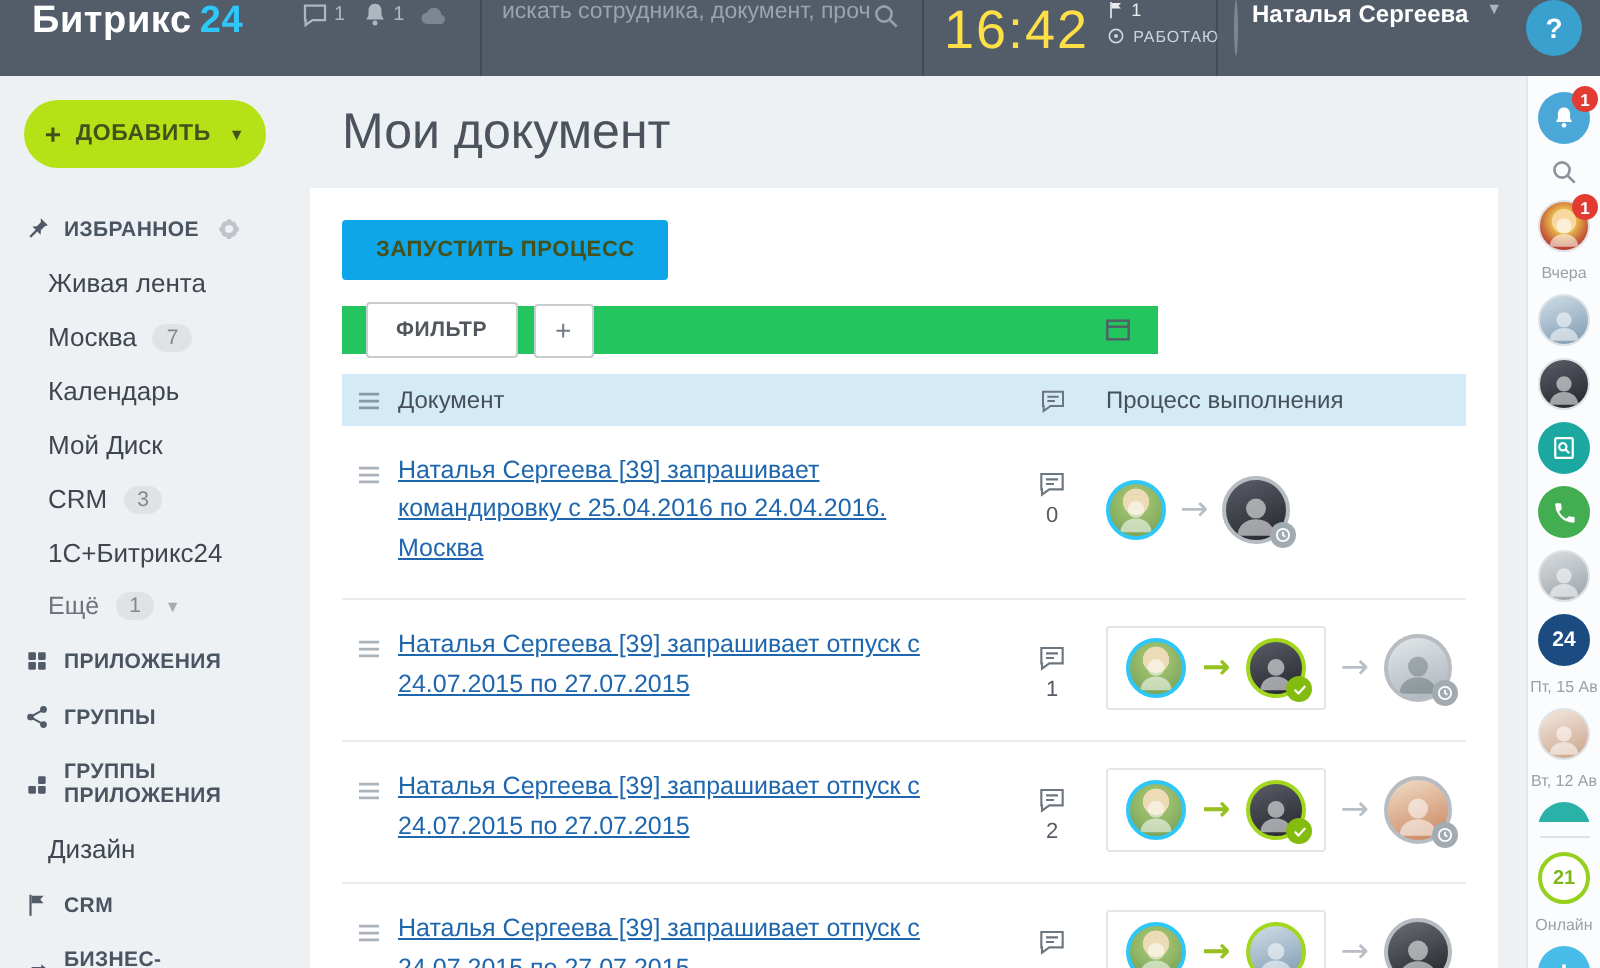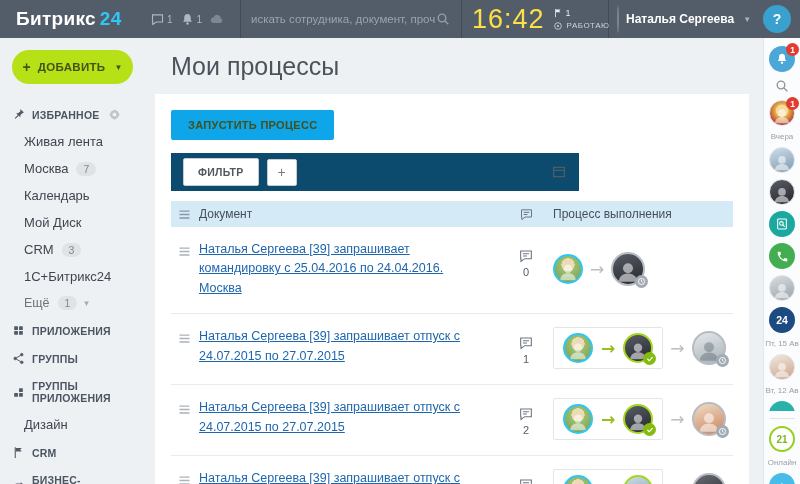--- a/index.html
+++ b/index.html
@@ -2,21 +2,21 @@
 <html><head>
 <meta charset="utf-8">
 <style>
   * { margin:0; padding:0; box-sizing:border-box; }
   html,body { width:800px; height:484px; overflow:hidden; }
   body { font-family:"Liberation Sans","DejaVu Sans",sans-serif; background:#eef1f3; position:relative; }
   svg { display:block; }
 
   
   .topbar { height:38px; background:#535c69; display:flex; align-items:stretch; color:#fff; }
-  .tb-sec { display:flex; align-items:center; }
+  .tb-sec { display:flex; align-items:flex-start; }
   .tb-logo { width:148px; padding-left:16px; font-size:19px; font-weight:bold; letter-spacing:.3px; }
   .tb-logo .n24 { color:#2fc7f7; margin-left:4px; }
   .tb-icons { width:92px; gap:3px; }
   .tb-ic { color:#aeb6bf; display:flex; align-items:center; gap:2px; font-size:10px; padding:0 2px; cursor:pointer; }
   .tb-ic.dim { color:#7d8691; }
   .tb-search { width:222px; border-left:1px solid rgba(0,0,0,.18); border-right:1px solid rgba(0,0,0,.18); padding:0 10px; }
   .tb-search input { flex:1; background:transparent; border:none; outline:none; color:#cfd6dd; font-size:11.5px; font-family:inherit; }
   .tb-search input::placeholder { color:#9aa4ae; }
   .tb-search .mag { color:#96a0aa; }
   .tb-clock { width:146px; padding:0 10px; gap:8px; }
@@ -46,21 +46,21 @@
   .badge { background:#e0e3e6; color:#82878e; border-radius:10px; padding:1px 7px; font-size:10.5px; margin-left:8px; }
   .sb-more { color:#6d737b; font-size:12.5px; }
   .sb-more .mcaret { color:#a6acb2; font-size:8px; margin-left:5px; }
 
   
   .main { flex:1; padding:12px 14px 0 10px; display:flex; flex-direction:column; min-width:0; }
   .page-title { font-size:25px; font-weight:normal; color:#4b535c; margin:2px 0 13px 16px; }
   .panel { background:#fff; flex:1; padding:16px; }
   .run-btn { display:inline-block; background:#0ea5e9; color:#44511a; font-size:11px; font-weight:bold; letter-spacing:.3px;
              padding:9px 17px; border-radius:2px; cursor:pointer; }
-  .filter-bar { margin-top:13px; width:408px; height:38px; background:#0c4a6e; display:flex; align-items:center; padding:0 12px; gap:8px; }
+  .filter-bar { margin-top:13px; width:408px; height:24px; background:#22c55e; display:flex; align-items:center; padding:0 12px; gap:8px; }
   .filter-btn { background:#fff; border:1px solid #c7ccd1; border-radius:2px; padding:7px 14px; font-size:10.5px; font-weight:bold; color:#50575e; cursor:pointer; letter-spacing:.3px; }
   .filter-plus { background:#fff; border:1px solid #c7ccd1; border-radius:2px; width:30px; padding:4px 0 5px; text-align:center; font-size:14px; color:#767d84; cursor:pointer; }
   .filter-spacer { flex:1; }
   .filter-view-ic { color:#555e67; cursor:pointer; }
 
   
   .grid { margin-top:10px; width:100%; font-size:12px; }
   .g-head { display:flex; align-items:center; background:#d4ebf7; height:26px; color:#465059; }
   .g-row { display:flex; align-items:flex-start; padding:13px 0 15px; border-bottom:1px solid #e9ebec; }
   .col-drag { width:28px; flex:none; display:flex; justify-content:flex-start; padding-left:6px; color:#8a97a5; cursor:grab; }
@@ -355,21 +355,21 @@
     <div class="sb-header">
       <svg class="ic" width="13" height="13">
           <use href="#i-loop"></use>
         </svg>
       <span>БИЗНЕС-ПРОЦЕССЫ</span>
     </div>
 
   </div>
 
   <div class="main">
-    <div class="page-title">Мои процессы</div>
+    <div class="page-title">Мои документ</div>
     <div class="panel">
       <span class="run-btn">ЗАПУСТИТЬ ПРОЦЕСС</span>
 
       <div class="filter-bar">
         <span class="filter-btn">ФИЛЬТР</span>
         <span class="filter-plus">+</span>
         <span class="filter-spacer"></span>
         <svg class="filter-view-ic" width="16" height="16">
             <use href="#i-window"></use>
           </svg>

